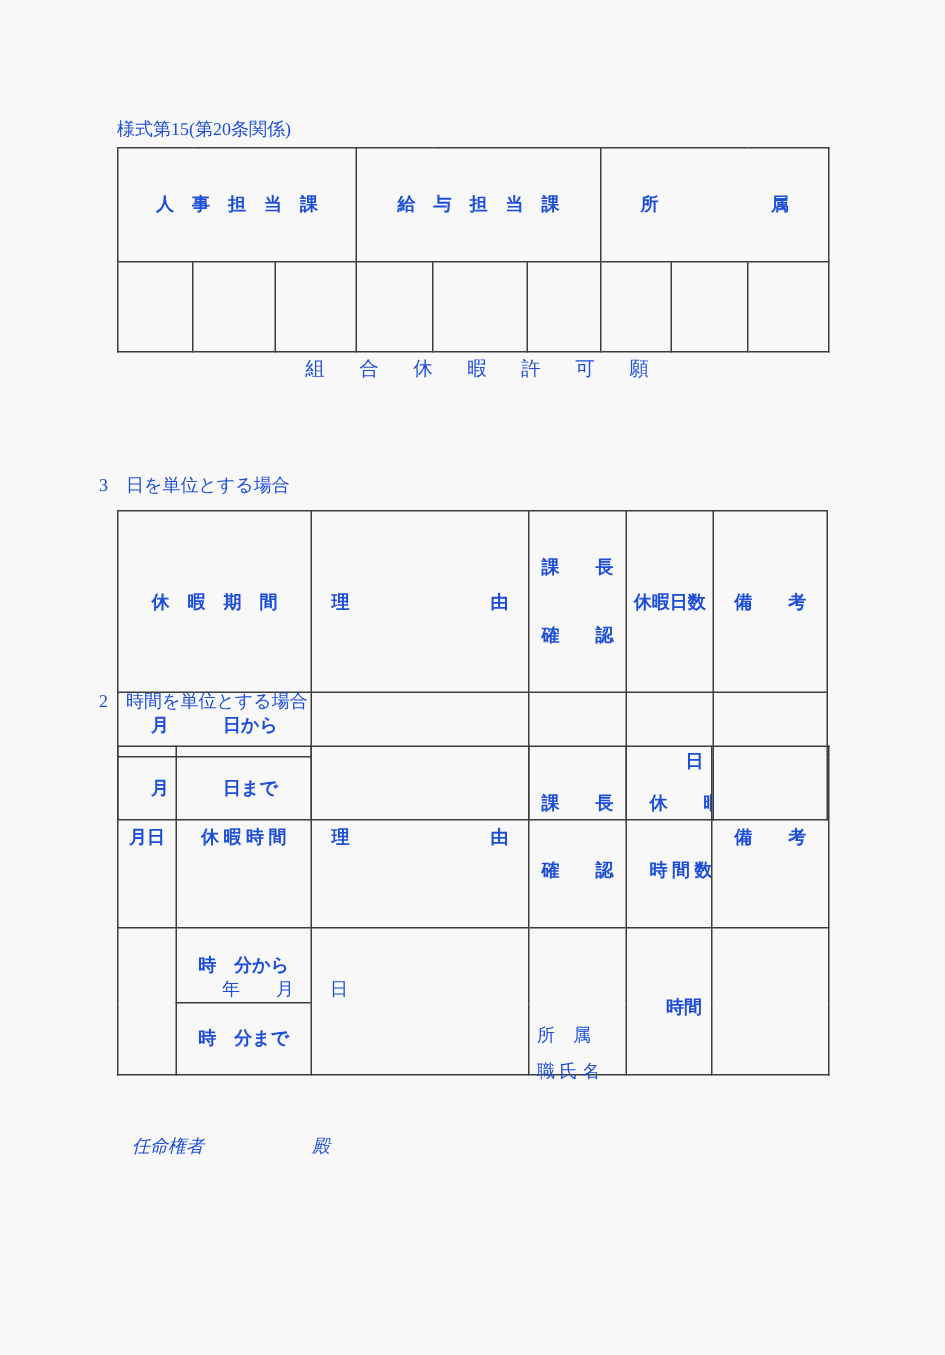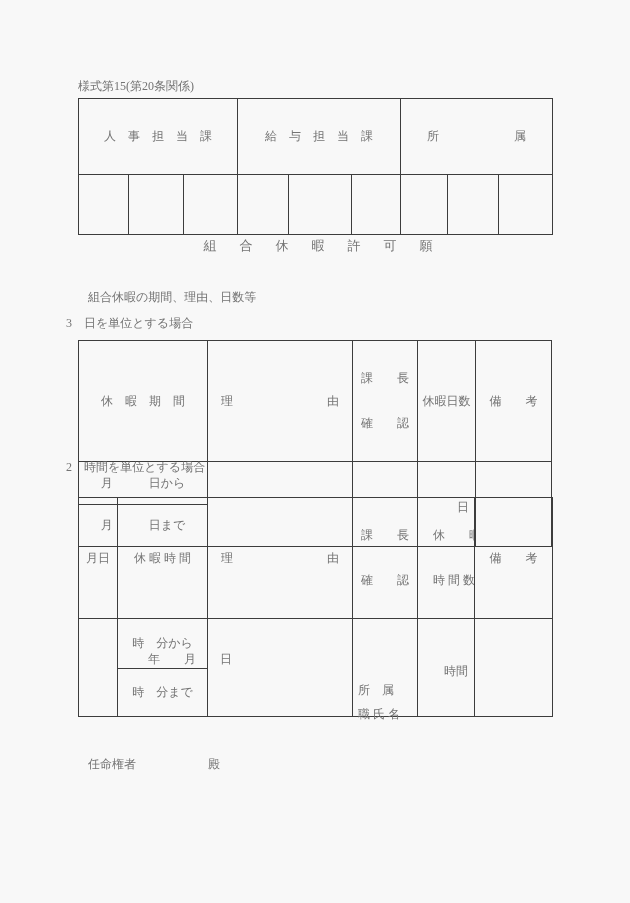--- a/index.html
+++ b/index.html
@@ -1,26 +1,26 @@
 <!DOCTYPE html>
 <html><head>
 <meta charset="utf-8">
 <style>
   html,body { margin:0; padding:0; }
   .page {
     position:relative; width:630px; height:903px;
-    background:#f8f8f8; color:#737373;
+    background:#f8f8f8; color:#1d4ed8;
     font-family:"Liberation Serif","DejaVu Serif",serif;
     font-size:12px; overflow:hidden;
   }
   .abs { position:absolute; white-space:pre; line-height:14px; }
   .title { font-size:13px; letter-spacing:5px; }
   table.tbl { position:absolute; border-collapse:collapse; table-layout:fixed; }
   .tbl th, .tbl td {
-    border:1px solid #3d3d3d; font-weight:normal; padding:0;
+    border:1px solid #3d3d3d; font-weight:bold; padding:0;
     text-align:center; vertical-align:middle; font-size:12px;
     white-space:pre; overflow:hidden;
   }
   .jrow { display:flex; justify-content:space-between; line-height:15px; }
   .pad-reason { padding:0 13px; }
   .pad-chief { padding:0 8px; }
   .pad-belong { padding:0 26px; }
   .cell-right { text-align:right; padding-right:4px; }
   .cell-right2 { text-align:right; padding-right:6px; }
   .unit-top { vertical-align:top; }
@@ -63,21 +63,20 @@
           <td></td>
       <td></td>
           <td></td>
           <td></td>
     </tr>
   </tbody>
     </table>
 
   <div class="abs title" style="left:0; right:0; top:239px; text-align:center;margin-left:11px;">組　合　休　暇　許　可　願</div>
 
-  <div class="abs" style="left:88px; top:290px;">組合休暇の期間、理由、日数等</div>
 
   <div class="abs" style="left:66px; top:316px;">3　日を単位とする場合</div>
 
   <table class="tbl" style="left:78px; top:340px; width:473px;">
     <colgroup>
       <col style="width:129px">
         <col style="width:145px">
         <col style="width:65px">
         <col style="width:58px">
         <col style="width:76px">
@@ -146,15 +145,15 @@
     </tr>
     <tr style="height:48px">
       <td class="cell-right2">時　分まで</td>
     </tr>
   </tbody>
     </table>
 
   <div class="abs" style="left:148px; top:652px;">年　　月　　日</div>
   <div class="abs" style="left:358px; top:683px;">所　属</div>
   <div class="abs" style="left:358px; top:707px;">職 氏 名</div>
-  <div class="abs" style="left:88px; top:757px;">任命権者　　　　　　殿</div>
+  <div class="abs" style="left:88px; top:757px;font-style:italic;">任命権者　　　　　　殿</div>
 
 </div>
 
 </body></html>

